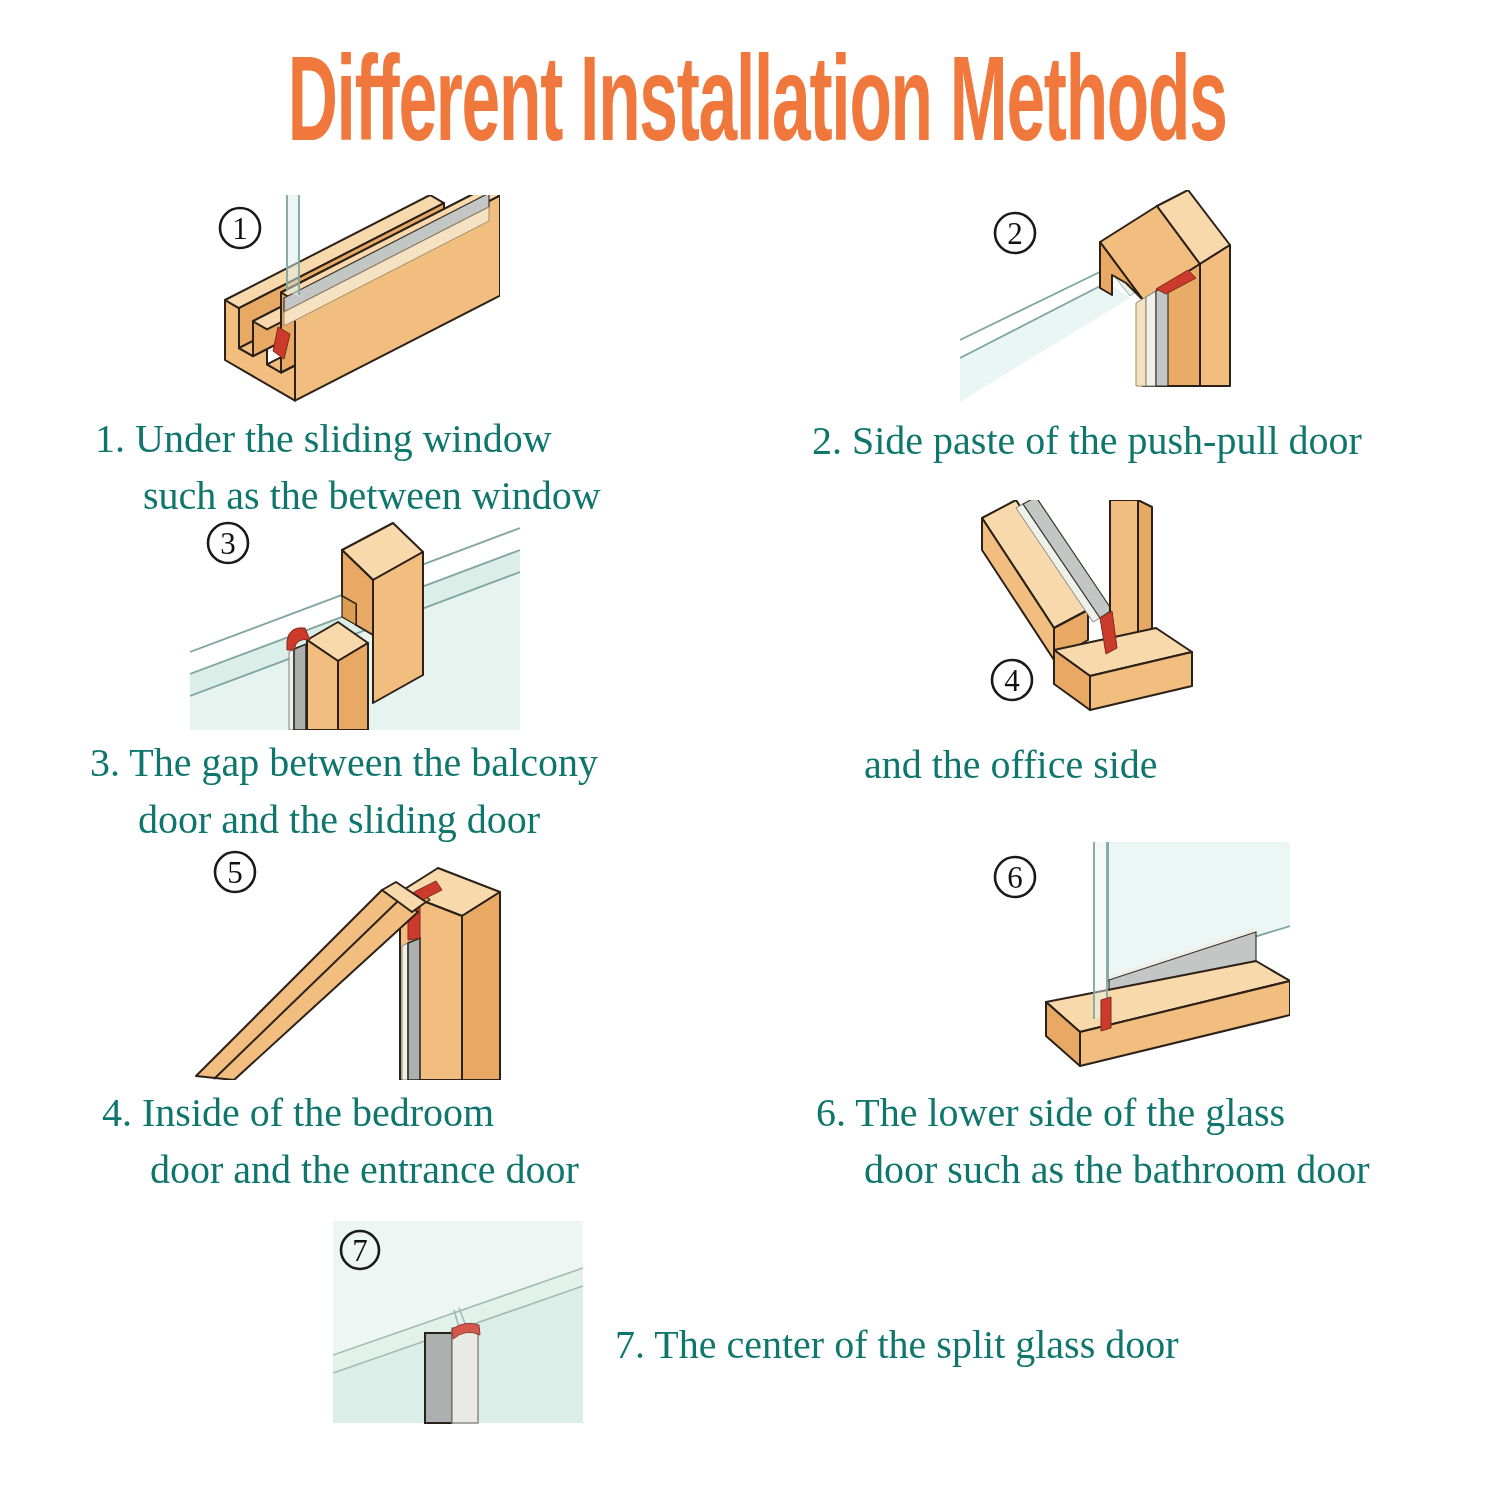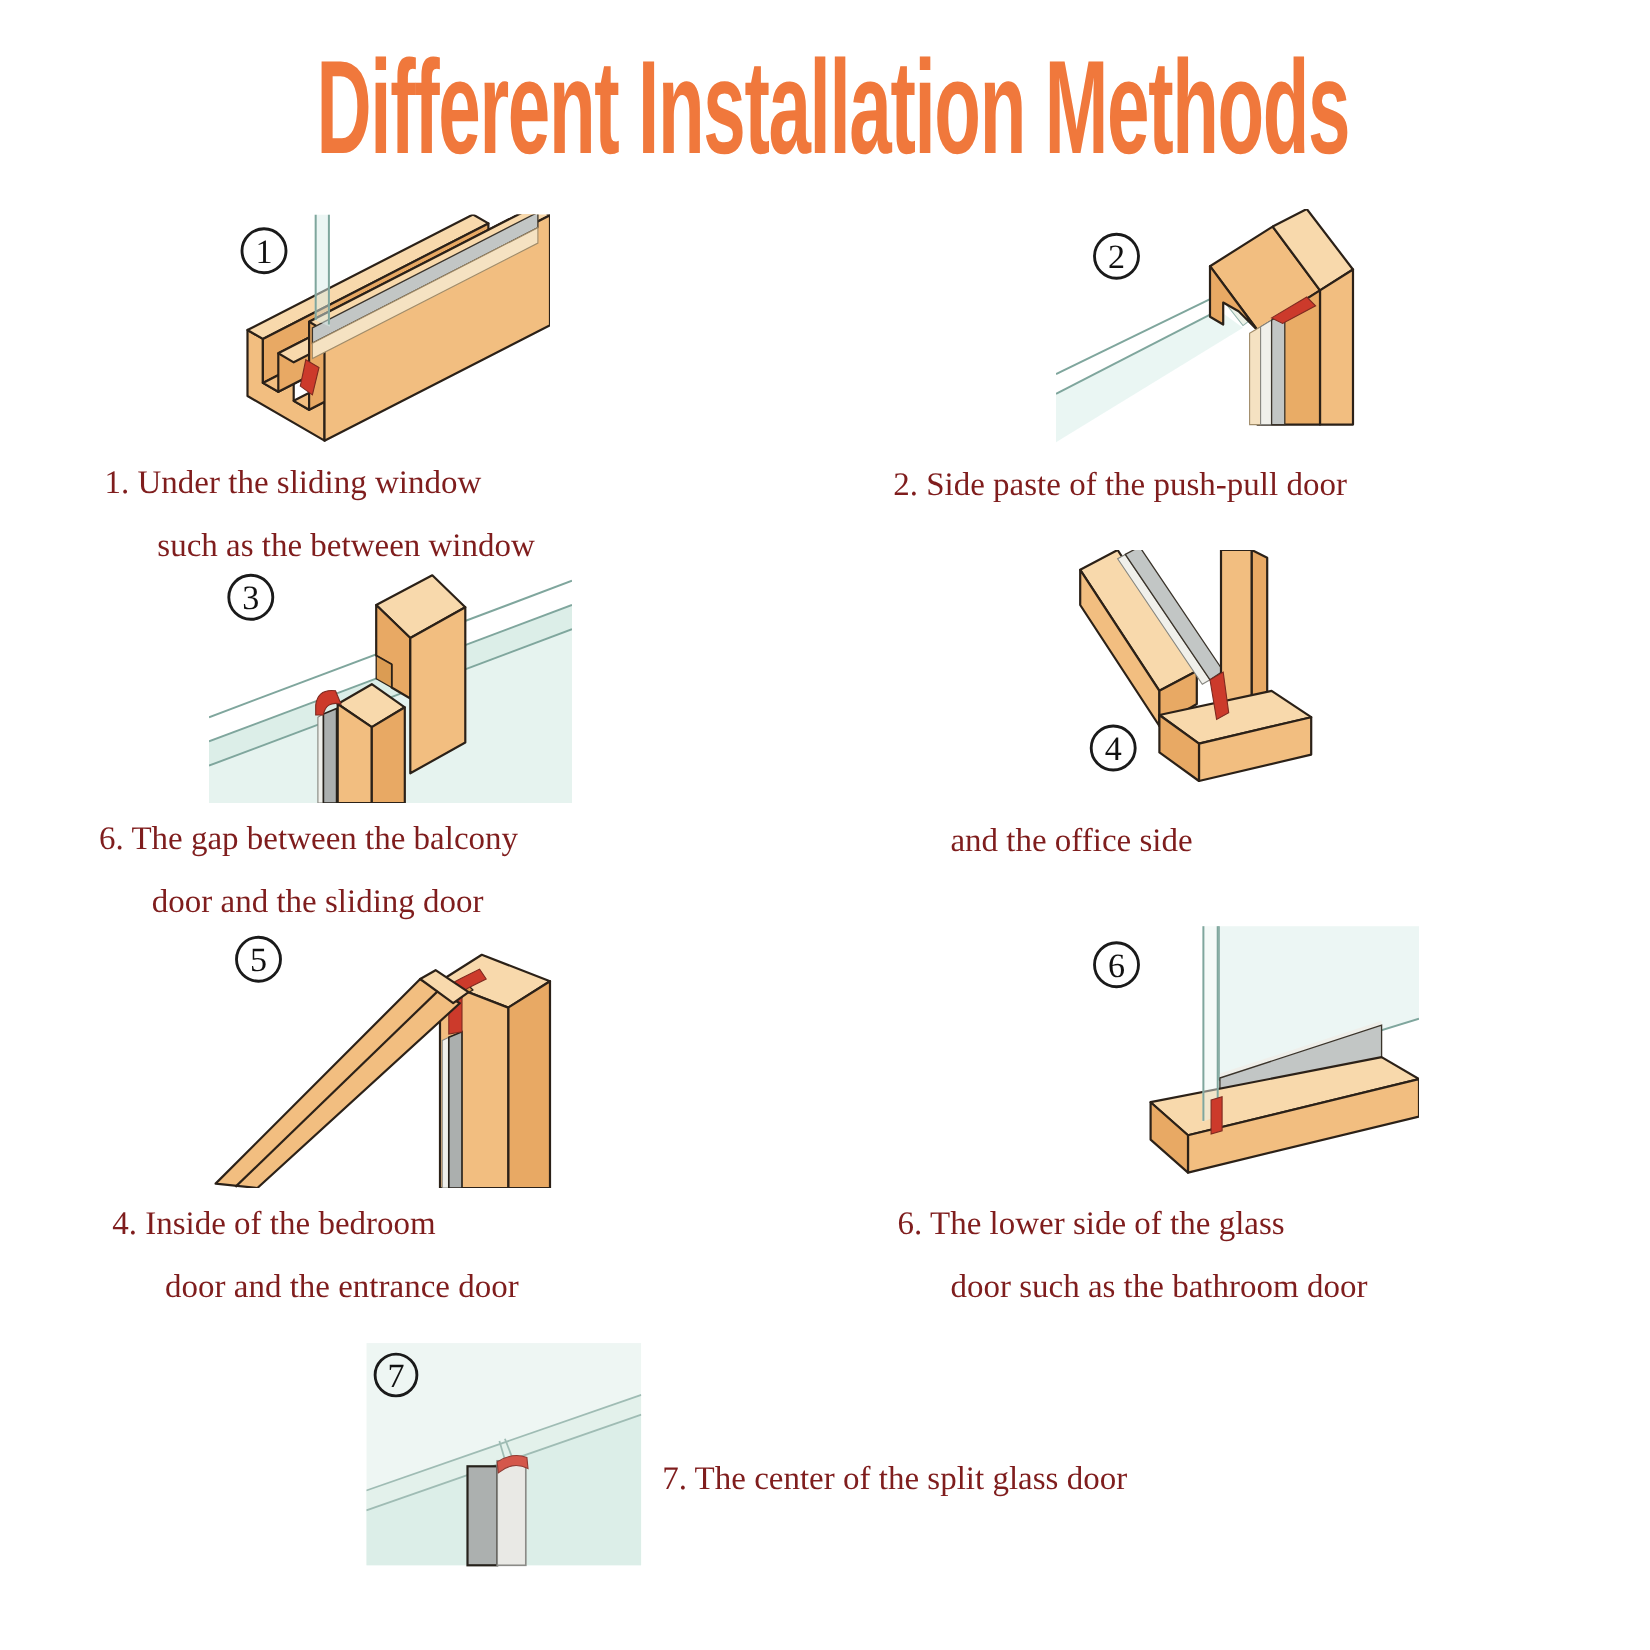--- a/index.html
+++ b/index.html
@@ -3,21 +3,21 @@
 <meta charset="utf-8">
 <style>
   html,body{margin:0;padding:0;background:#fff;}
   .page{position:relative;width:1500px;height:1500px;background:#ffffff;overflow:hidden;
         font-family:"Liberation Serif",serif;text-decoration:underline;}
   .title{position:absolute;top:38px;left:0;width:100%;text-align:center;}
   .title-inner{display:inline-block;font-family:"Liberation Sans",sans-serif;font-weight:bold;
         font-size:112px;line-height:1;color:#F0783C;letter-spacing:-2px;white-space:nowrap;
         transform:scale(0.62,1.08);transform-origin:center top;}
   .illo{position:absolute;}
-  .caption{position:absolute;font-size:30px;line-height:57px;color:#7f1d1d;white-space:nowrap;}
+  .caption{position:absolute;font-size:40px;line-height:57px;color:#0f766e;white-space:nowrap;}
   .cap-line2{padding-left:48px;}
   
   .wood{fill:#F2BE80;}
   .wood-light{fill:#F8D9AC;}
   .wood-dark{fill:#E8A964;}
   .wood-slot{fill:#DB9C53;}
   .ol{stroke:#2B2118;stroke-width:2;stroke-linejoin:round;}
   .thin{stroke-width:1.2;}
   .glass{fill:#D9EEE9;}
   .glass-edge{stroke:#7FA69D;stroke-width:1.8;fill:none;}
@@ -222,35 +222,35 @@
   <div class="caption" style="left:95px;top:410px">
     <div class="cap-line1">1. Under the sliding window</div>
     <div class="cap-line2">such as the between window</div>
   </div>
 
   <div class="caption" style="left:812px;top:412px">
     <div class="cap-line1">2. Side paste of the push-pull door</div>
   </div>
 
   <div class="caption" style="left:90px;top:734px">
-    <div class="cap-line1">6. The gap between the balcony</div>
+    <div class="cap-line1">3. The gap between the balcony</div>
     <div class="cap-line2">door and the sliding door</div>
   </div>
 
   <div class="caption" style="left:816px;top:736px">
     <div class="cap-line2">and the office side</div>
   </div>
 
   <div class="caption" style="left:102px;top:1084px">
     <div class="cap-line1">4. Inside of the bedroom</div>
     <div class="cap-line2">door and the entrance door</div>
   </div>
 
   <div class="caption" style="left:816px;top:1084px">
     <div class="cap-line1">6. The lower side of the glass</div>
     <div class="cap-line2">door such as the bathroom door</div>
   </div>
 
-  <div class="caption" style="left:602px;top:1316px">
+  <div class="caption" style="left:615px;top:1316px">
     <div class="cap-line1">7. The center of the split glass door</div>
   </div>
 
 </div>
 
 </body></html>

